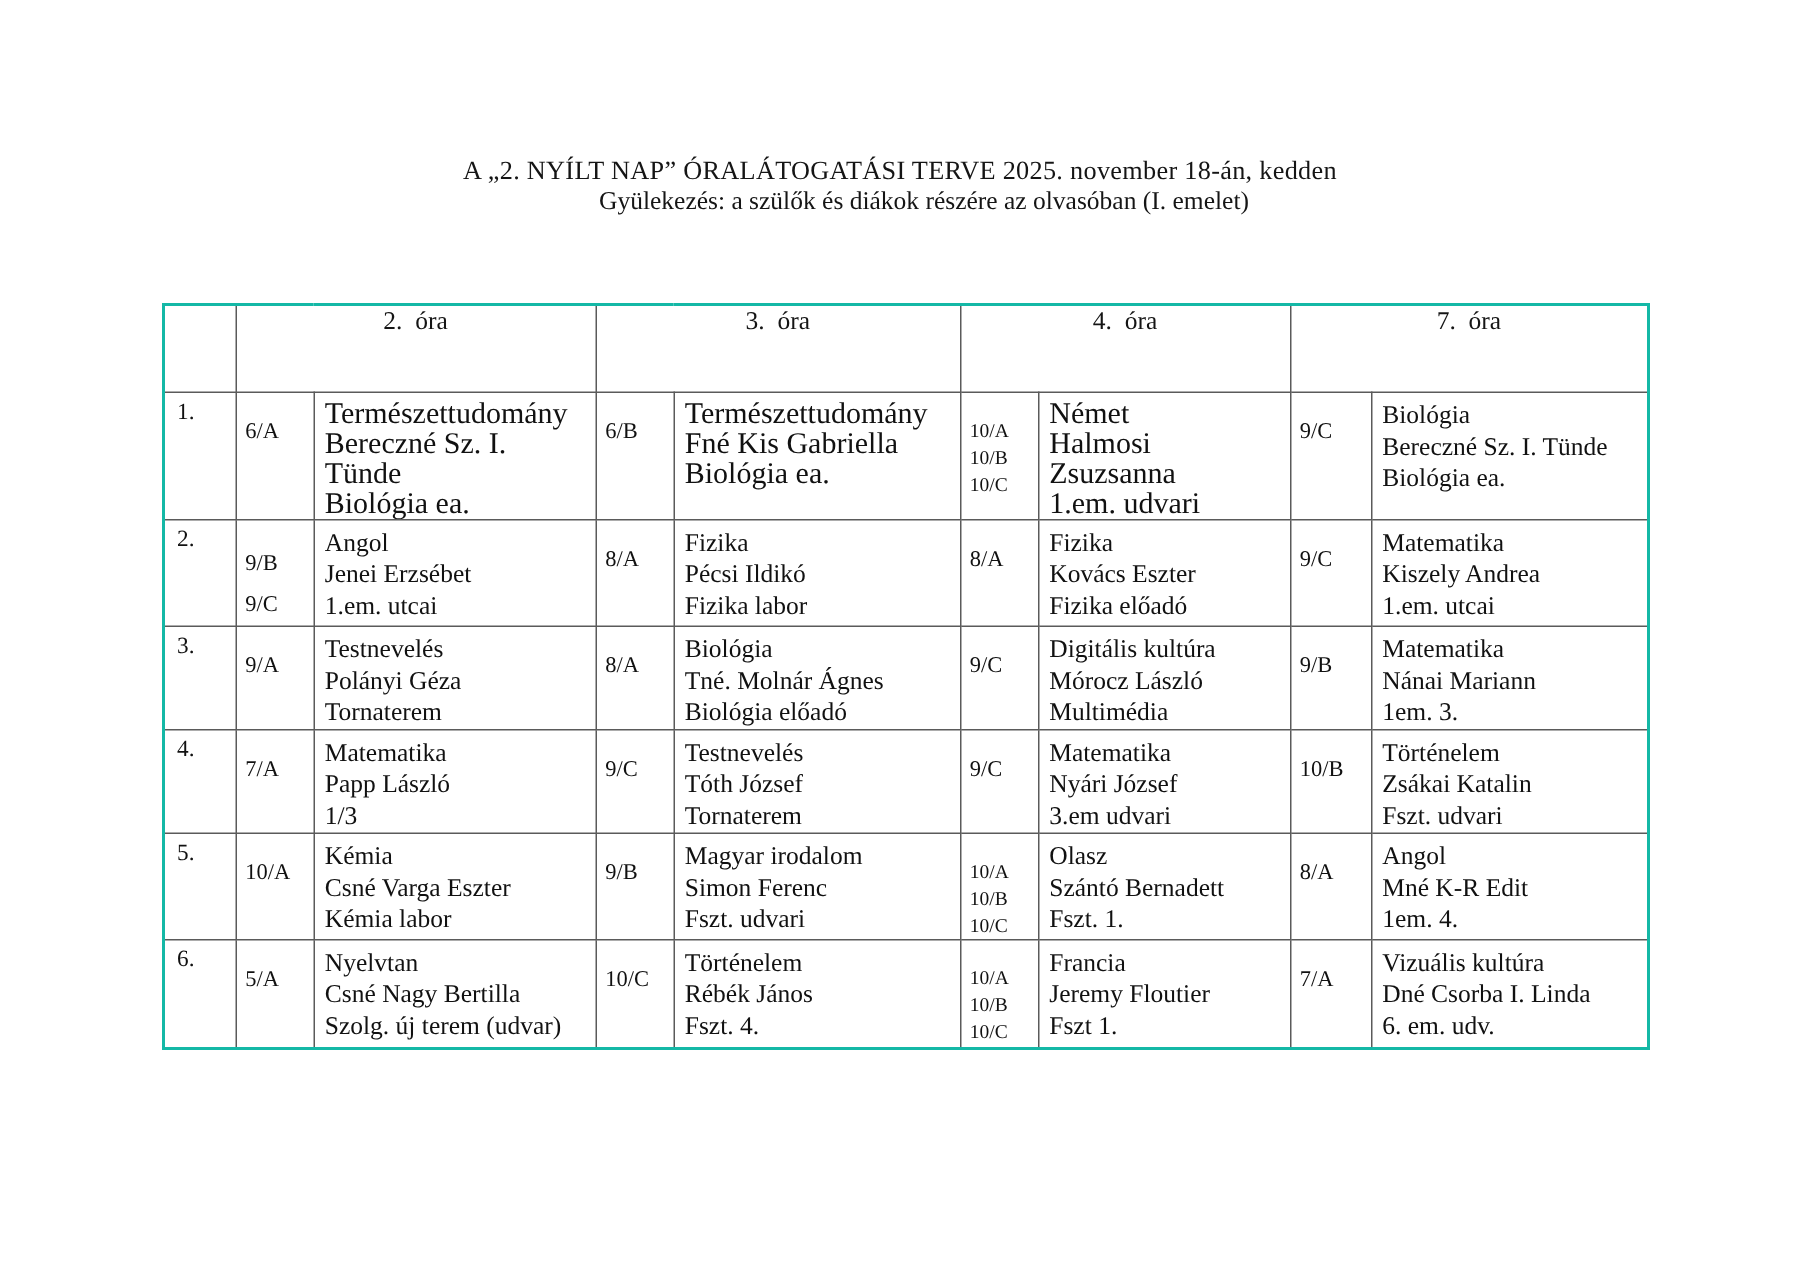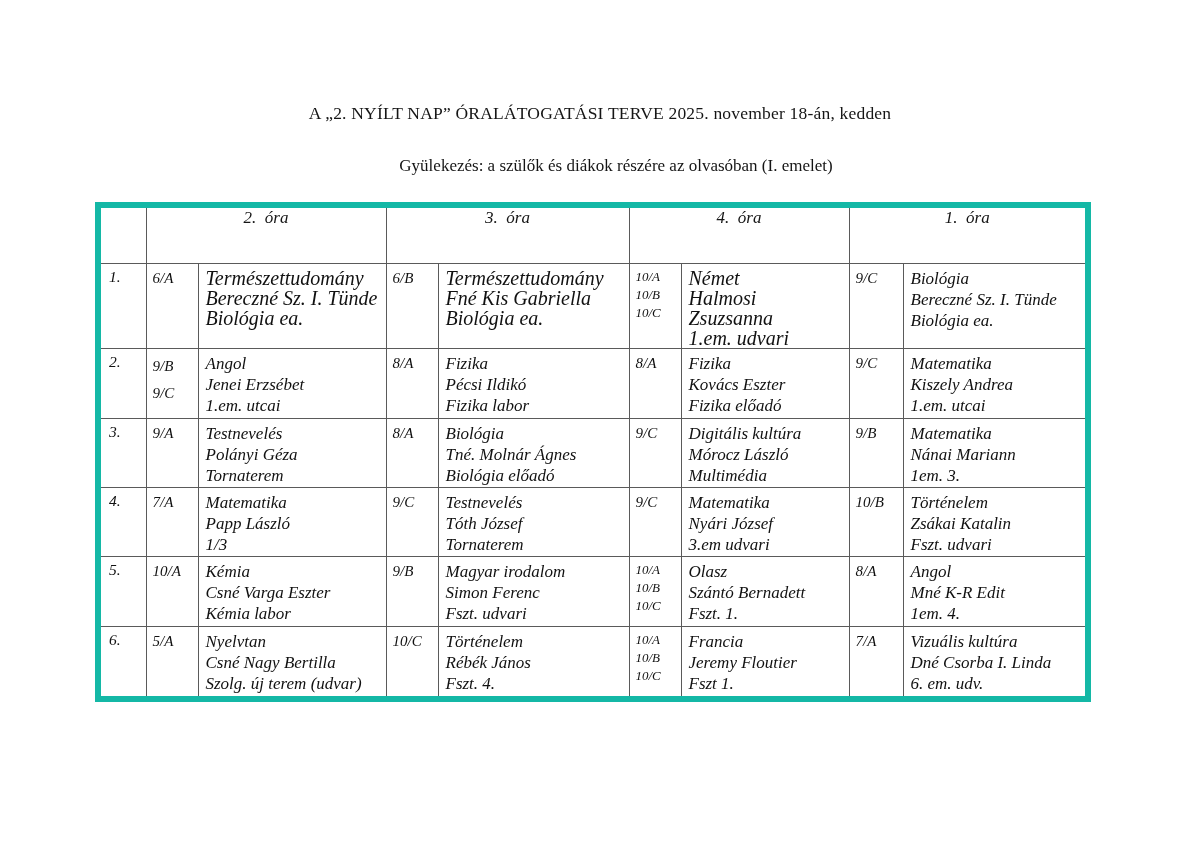--- a/index.html
+++ b/index.html
@@ -18,55 +18,54 @@
     left: 0; right: 0;
     top: 103px;
     text-align: center;
     font-size: 17.5px;
     letter-spacing: 0.2px;
     color: #151515;
   }
   .doc-subtitle {
     position: absolute;
     left: 0; right: 0;
-    top: 156px;
+    top: 124px;
     text-align: center;
     font-size: 17px;
     color: #151515;
     padding-left: 32px;
   }
   table.schedule {
     position: absolute;
-    left: 95px;
+    left: 108px;
     top: 202px;
     width: 990px;
     border-collapse: collapse;
     table-layout: fixed;
-    border: 6px solid #14b8a6;
-    font-style: italic;
+    border: 2px solid #14b8a6;
   }
   table.schedule td, table.schedule th {
     border: 1.5px solid #5a5a5a;
     vertical-align: top;
     font-weight: normal;
     overflow: hidden;
   }
   th.hour {
     font-size: 17px;
     text-align: center;
     vertical-align: middle;
     white-space: pre;
     color: #151515;
   }
   td.num {
     padding: 4px 2px 0 8px;
     font-size: 15.5px;
   }
   td.cls {
-    padding: 4px 2px 0 6px;
+    padding: 16px 2px 0 6px;
     font-size: 15px;
     line-height: 21px;
     white-space: pre-line;
   }
   td.cls.pair { line-height: 27px; }
   td.cls.stack3 { font-size: 13px; line-height: 18px; }
   td.det {
     padding: 4px 4px 0 7px;
     font-size: 17px;
     line-height: 21px;
@@ -97,21 +96,21 @@
       <col style="width:54px">
         <col style="width:185px">
     </colgroup>
 
     <tbody>
         <tr style="height:58px">
       <th class="hour"></th>
       <th class="hour" colspan="2">2.  óra</th>
       <th class="hour" colspan="2">3.  óra</th>
       <th class="hour" colspan="2">4.  óra</th>
-      <th class="hour" colspan="2">1.  óra</th>
+      <th class="hour" colspan="2">7.  óra</th>
     </tr>
 
     <tr style="height:70px">
       <td class="num">1.</td>
       <td class="cls">6/A</td>
       <td class="det sm">Természettudomány
 Bereczné Sz. I. Tünde
 Biológia ea.</td>
       <td class="cls">6/B</td>
       <td class="det sm">Természettudomány

